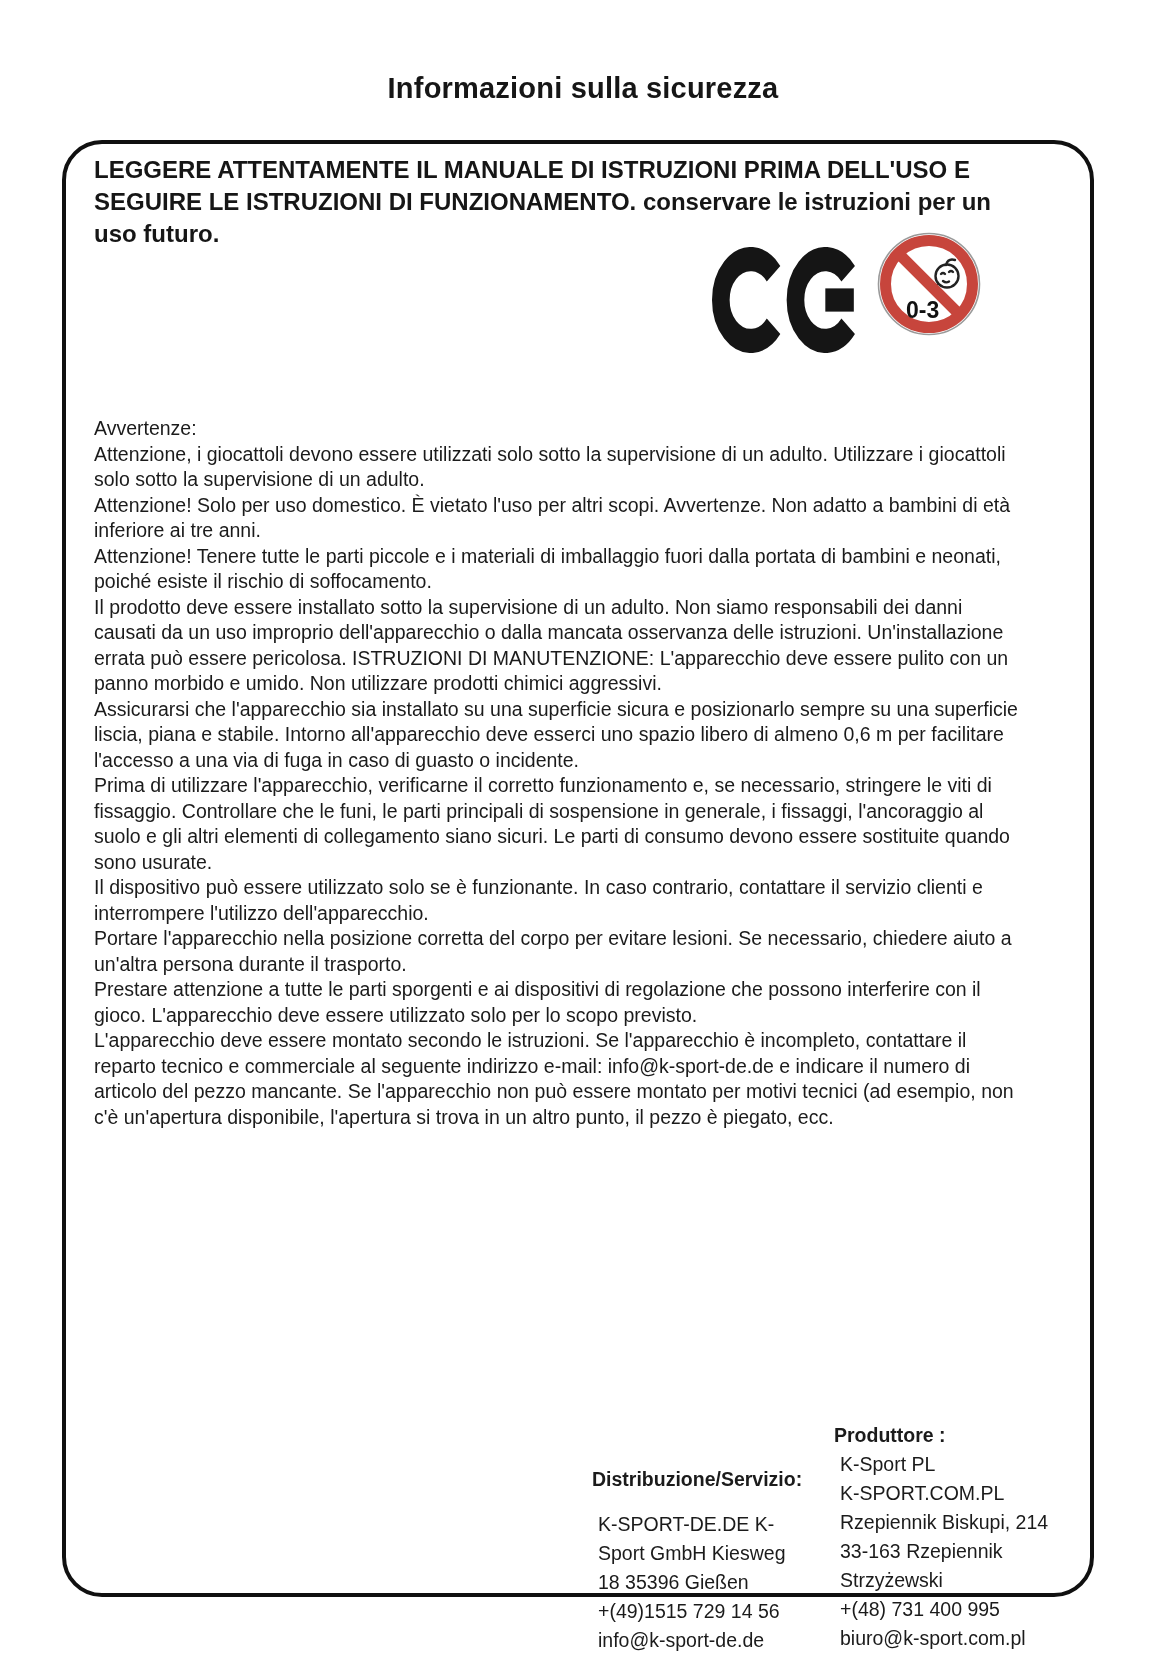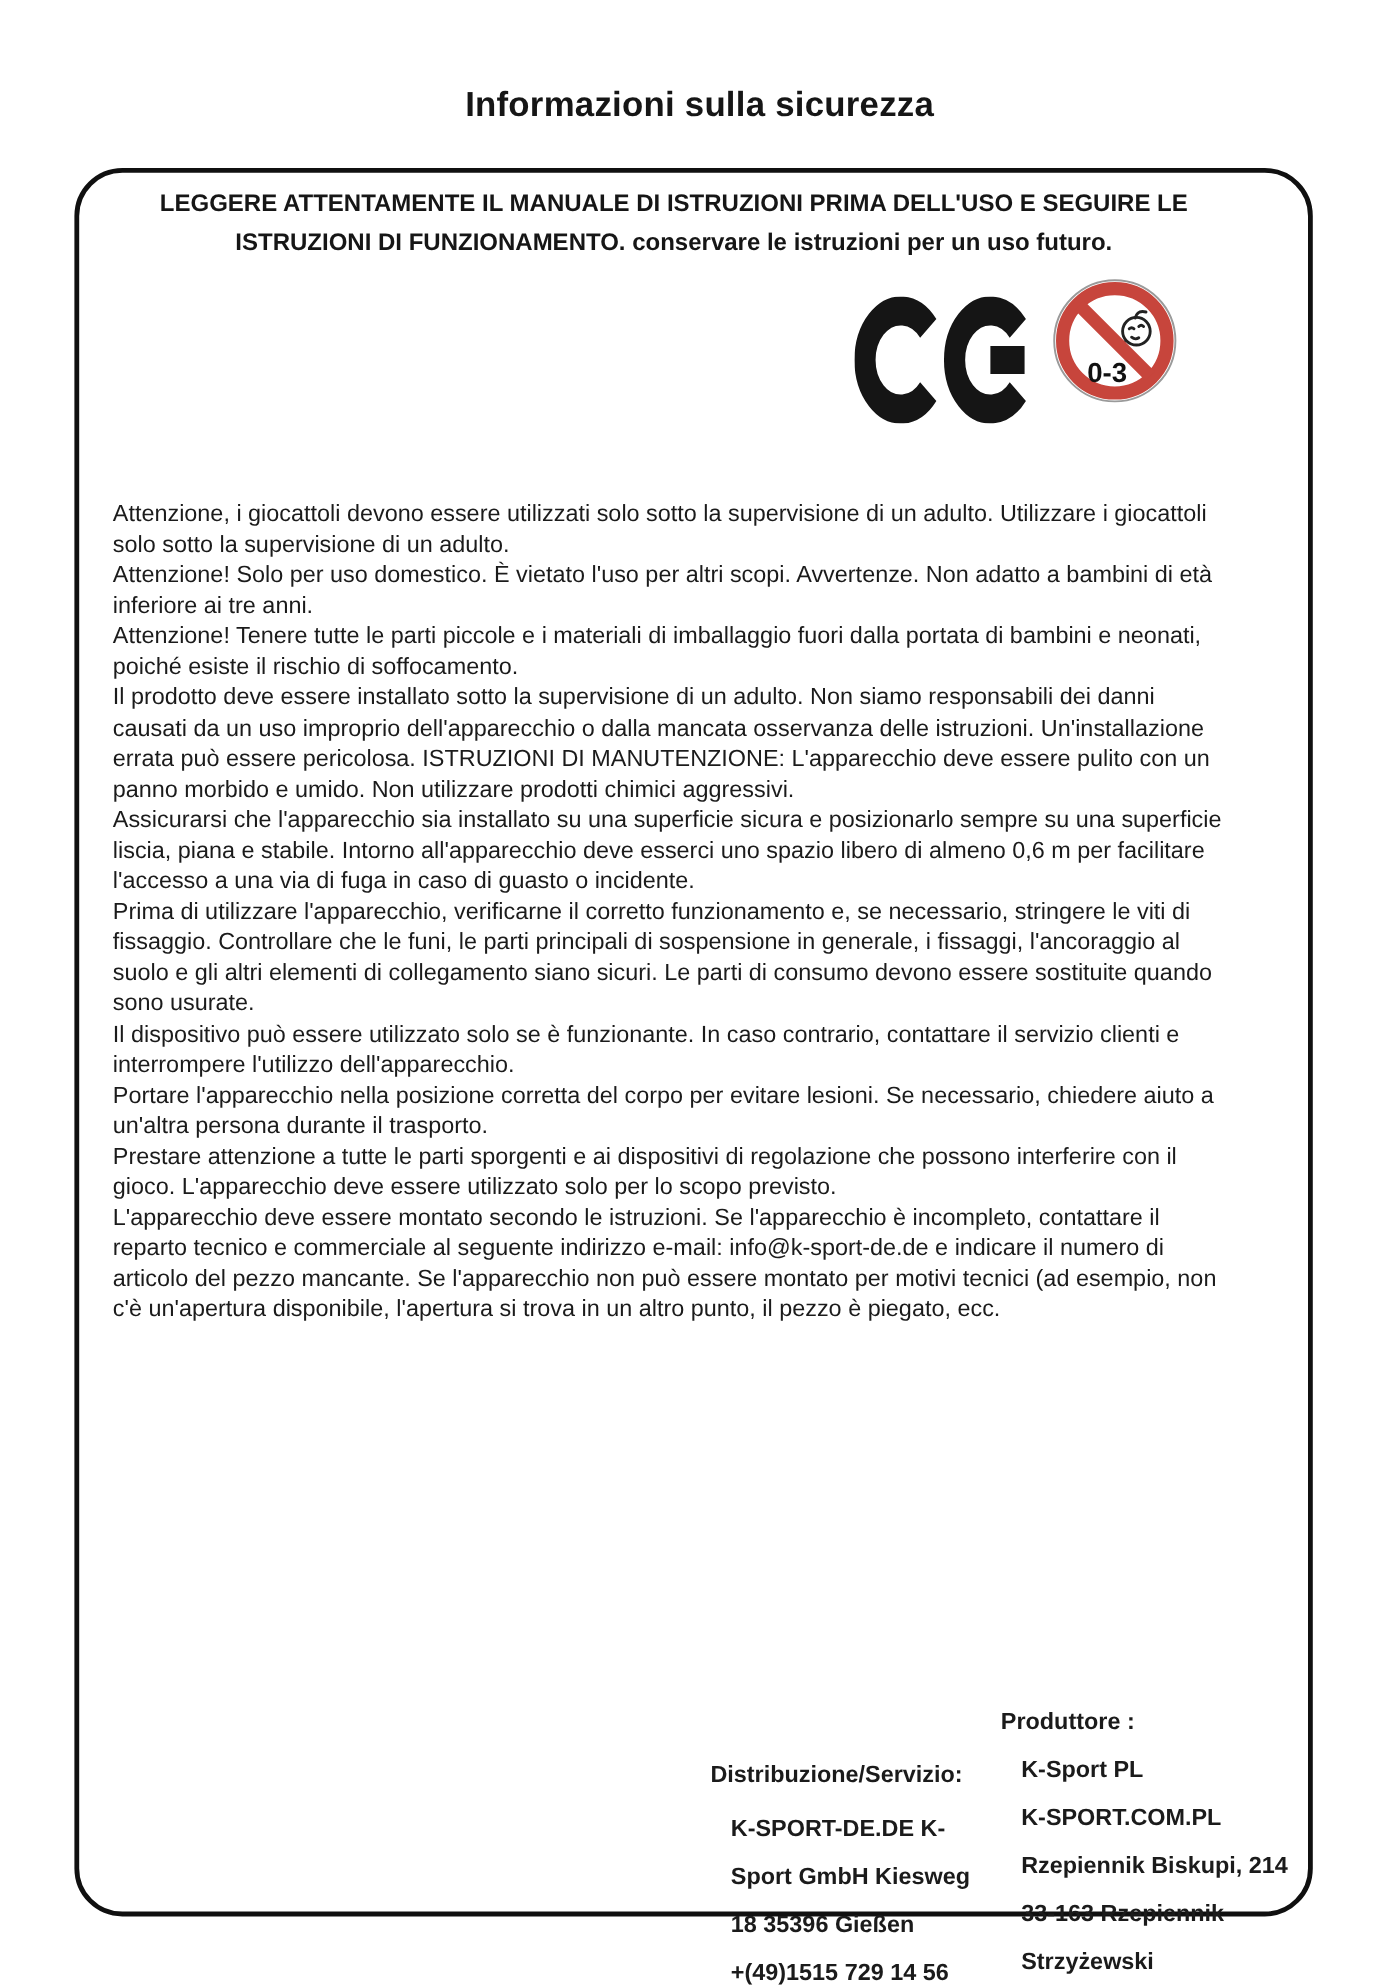--- a/index.html
+++ b/index.html
@@ -35,25 +35,24 @@
     box-sizing: border-box;
     border: 4px solid #101010;
     border-radius: 40px;
     background: #ffffff;
   }
   .box-header {
     position: absolute;
     left: 28px;
     top: 10px;
     width: 935px;
-    font-size: 20px;
+    font-size: 24px;
     font-weight: bold;
     line-height: 32px;
     color: #161616;
-    text-align: center;
   }
   .ce-mark {
     position: absolute;
     left: 646px;
     top: 103px;
     width: 152px;
     height: 106px;
   }
   .age-warning {
     position: absolute;
@@ -77,22 +76,21 @@
   .contact-col {
     position: absolute;
     font-size: 19.5px;
     line-height: 23px;
     white-space: nowrap;
   }
   .contact-col .col-header {
     font-weight: bold;
   }
   .contact-col .contact-line {
-    margin: 17px;
-    font-weight: bold;
+    margin: 6px;
   }
   .distribution-col {
     left: 526px;
     top: 1324px;
   }
   .distribution-col .col-body {
     margin-top: 22px;
   }
   .producer-col {
     left: 768px;
@@ -125,20 +123,21 @@
       <path d="M 66 49 q 3 2.5 6 0.5"></path>
       <path d="M 60 53 q -5 7 1 11"></path>
     </g>
 
     <circle cx="52" cy="52" r="43.5" fill="none" stroke-width="11" stroke="#c7453c"></circle>
     <line x1="22.5" y1="22.5" x2="81.5" y2="81.5" stroke-width="11" stroke="#c7453c"></line>
     <text x="29" y="86" font-size="23" font-weight="bold" fill="#111111" font-family="Liberation Sans, sans-serif">0-3</text>
   </svg>
 
   <div class="warnings-text">
+      <div class="warning-paragraph">Avvertenze:</div>
       <div class="warning-paragraph">Attenzione, i giocattoli devono essere utilizzati solo sotto la supervisione di un adulto. Utilizzare i giocattoli solo sotto la supervisione di un adulto.</div>
       <div class="warning-paragraph">Attenzione! Solo per uso domestico. È vietato l'uso per altri scopi. Avvertenze. Non adatto a bambini di età inferiore ai tre anni.</div>
       <div class="warning-paragraph">Attenzione! Tenere tutte le parti piccole e i materiali di imballaggio fuori dalla portata di bambini e neonati, poiché esiste il rischio di soffocamento.</div>
       <div class="warning-paragraph">Il prodotto deve essere installato sotto la supervisione di un adulto. Non siamo responsabili dei danni causati da un uso improprio dell'apparecchio o dalla mancata osservanza delle istruzioni. Un'installazione errata può essere pericolosa. ISTRUZIONI DI MANUTENZIONE: L'apparecchio deve essere pulito con un panno morbido e umido. Non utilizzare prodotti chimici aggressivi.</div>
       <div class="warning-paragraph">Assicurarsi che l'apparecchio sia installato su una superficie sicura e posizionarlo sempre su una superficie liscia, piana e stabile. Intorno all'apparecchio deve esserci uno spazio libero di almeno 0,6 m per facilitare l'accesso a una via di fuga in caso di guasto o incidente.</div>
       <div class="warning-paragraph">Prima di utilizzare l'apparecchio, verificarne il corretto funzionamento e, se necessario, stringere le viti di fissaggio. Controllare che le funi, le parti principali di sospensione in generale, i fissaggi, l'ancoraggio al suolo e gli altri elementi di collegamento siano sicuri. Le parti di consumo devono essere sostituite quando sono usurate.</div>
       <div class="warning-paragraph">Il dispositivo può essere utilizzato solo se è funzionante. In caso contrario, contattare il servizio clienti e interrompere l'utilizzo dell'apparecchio.</div>
       <div class="warning-paragraph">Portare l'apparecchio nella posizione corretta del corpo per evitare lesioni. Se necessario, chiedere aiuto a un'altra persona durante il trasporto.</div>
       <div class="warning-paragraph">Prestare attenzione a tutte le parti sporgenti e ai dispositivi di regolazione che possono interferire con il gioco. L'apparecchio deve essere utilizzato solo per lo scopo previsto.</div>
       <div class="warning-paragraph">L'apparecchio deve essere montato secondo le istruzioni. Se l'apparecchio è incompleto, contattare il reparto tecnico e commerciale al seguente indirizzo e-mail: info@k-sport-de.de e indicare il numero di articolo del pezzo mancante. Se l'apparecchio non può essere montato per motivi tecnici (ad esempio, non c'è un'apertura disponibile, l'apertura si trova in un altro punto, il pezzo è piegato, ecc.</div>

